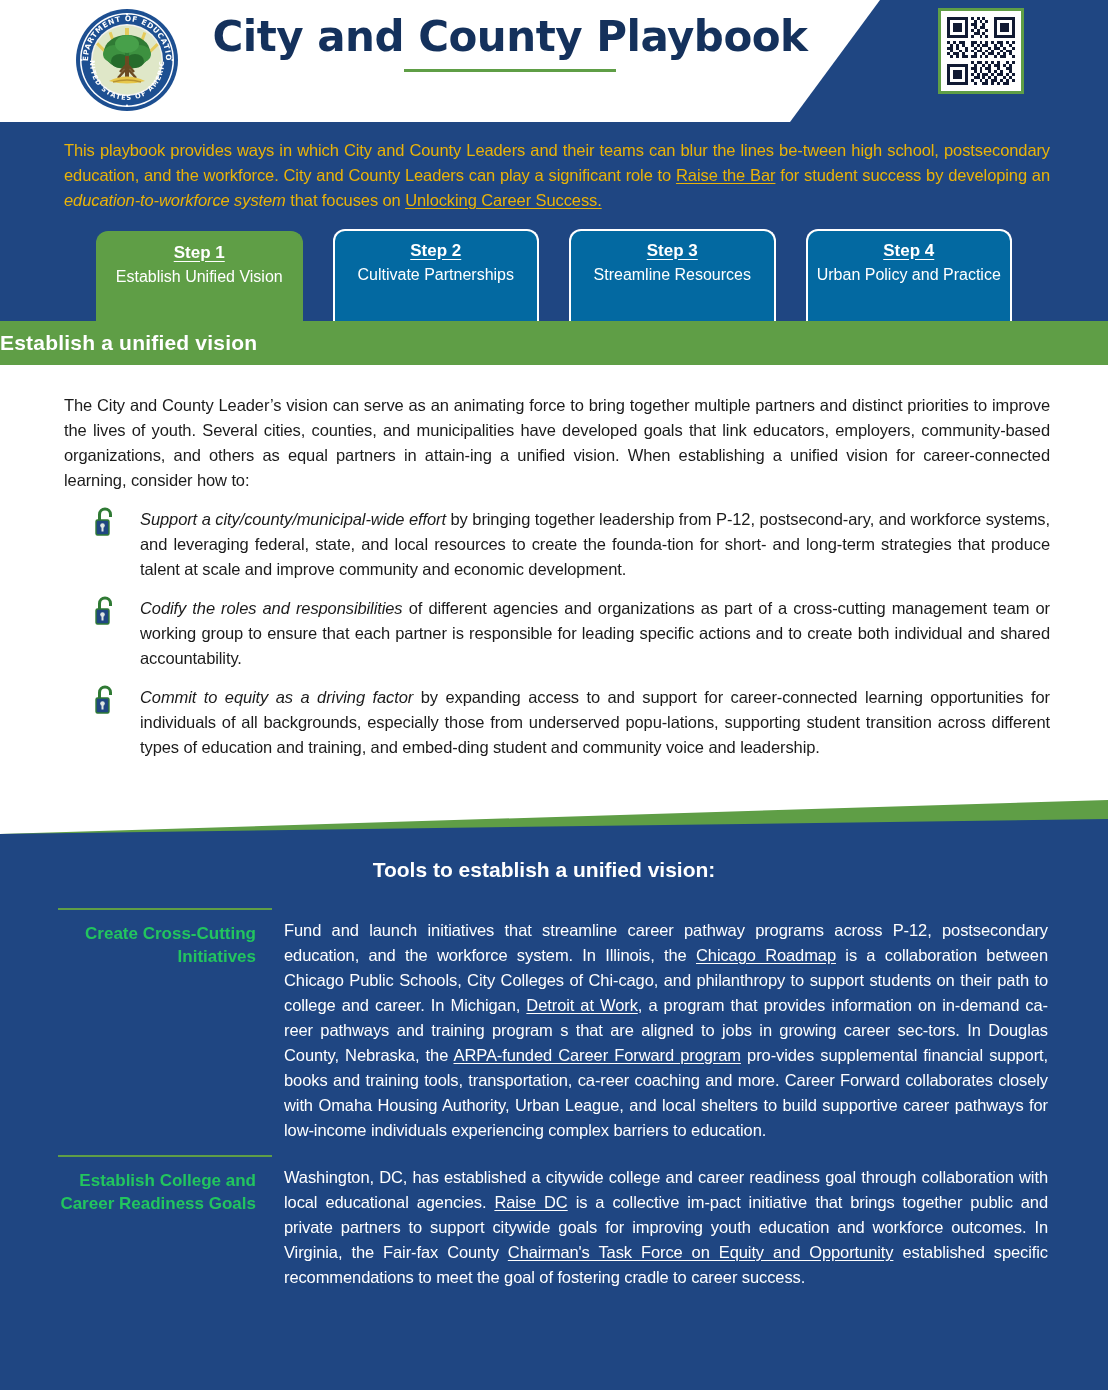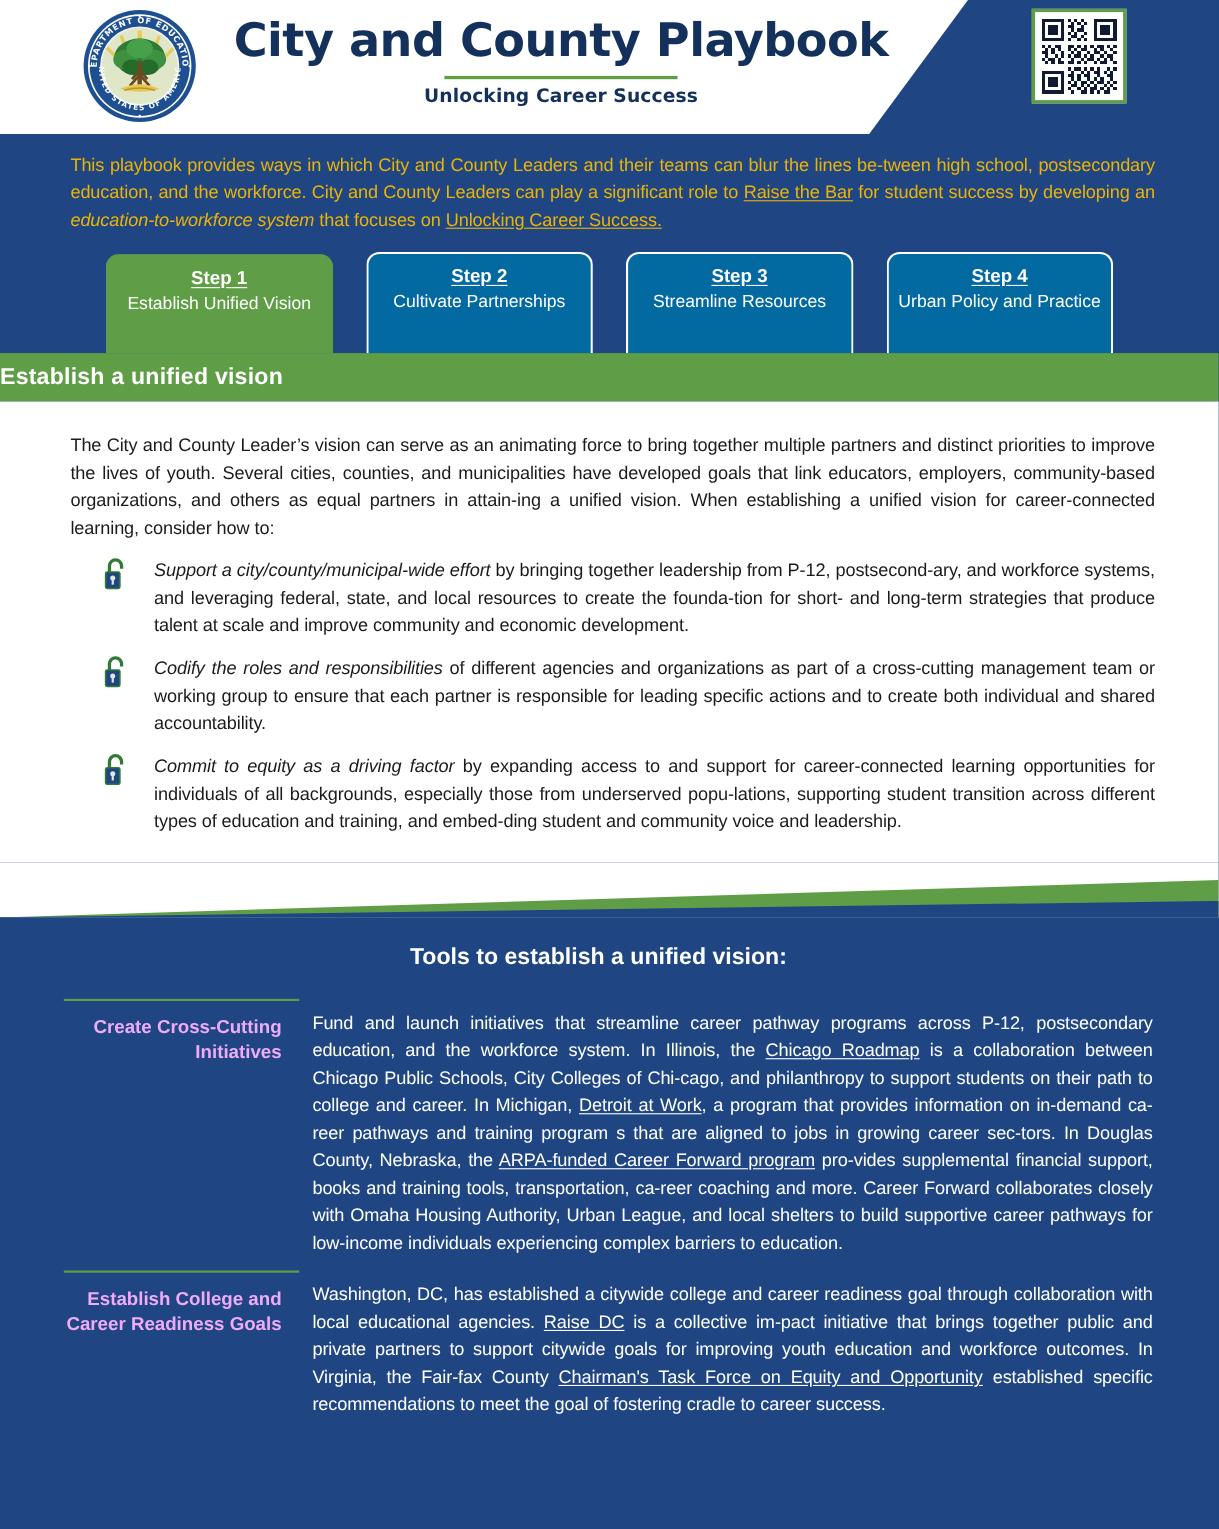--- a/index.html
+++ b/index.html
@@ -220,21 +220,21 @@
     align-items: flex-start;
     margin-bottom: 12px;
   }
   .tool-label-col {
     flex: 0 0 214px;
     width: 214px;
     padding-right: 16px;
     border-top: 2px solid #5f9e46;
     padding-top: 12px;
     text-align: right;
-    color: #f0abfc;
+    color: #22c55e;
     font-weight: bold;
     font-size: 17px;
     line-height: 23px;
   }
   .tool-body {
     flex: 1 1 auto;
     padding-top: 10px;
     padding-left: 12px;
     color: #ffffff;
     font-size: 16.5px;
@@ -295,21 +295,20 @@
         </text>
         <text font-size="6.6" font-weight="bold" fill="#ffffff" font-family="DejaVu Sans, sans-serif" letter-spacing="1.2">
           <textPath href="#ringbot" startOffset="50%" text-anchor="middle">UNITED STATES OF AMERICA</textPath>
         </text>
       </svg>
     </div>
 
     <div class="header-titles">
       <div class="main-title">City and County Playbook</div>
       <div class="title-rule"></div>
-      <div class="sub-title">Unlocking Career Success</div>
     </div>
 
     <div class="qr-wrap">
       <svg viewBox="0 0 25 25" shape-rendering="crispEdges" xmlns="http://www.w3.org/2000/svg">
         <rect width="25" height="25" fill="#ffffff"></rect>
         <g fill="#111a33">
 
           <rect x="1" y="1" width="7" height="1"></rect>
             <rect x="1" y="7" width="7" height="1"></rect>
           <rect x="1" y="1" width="1" height="7"></rect>

